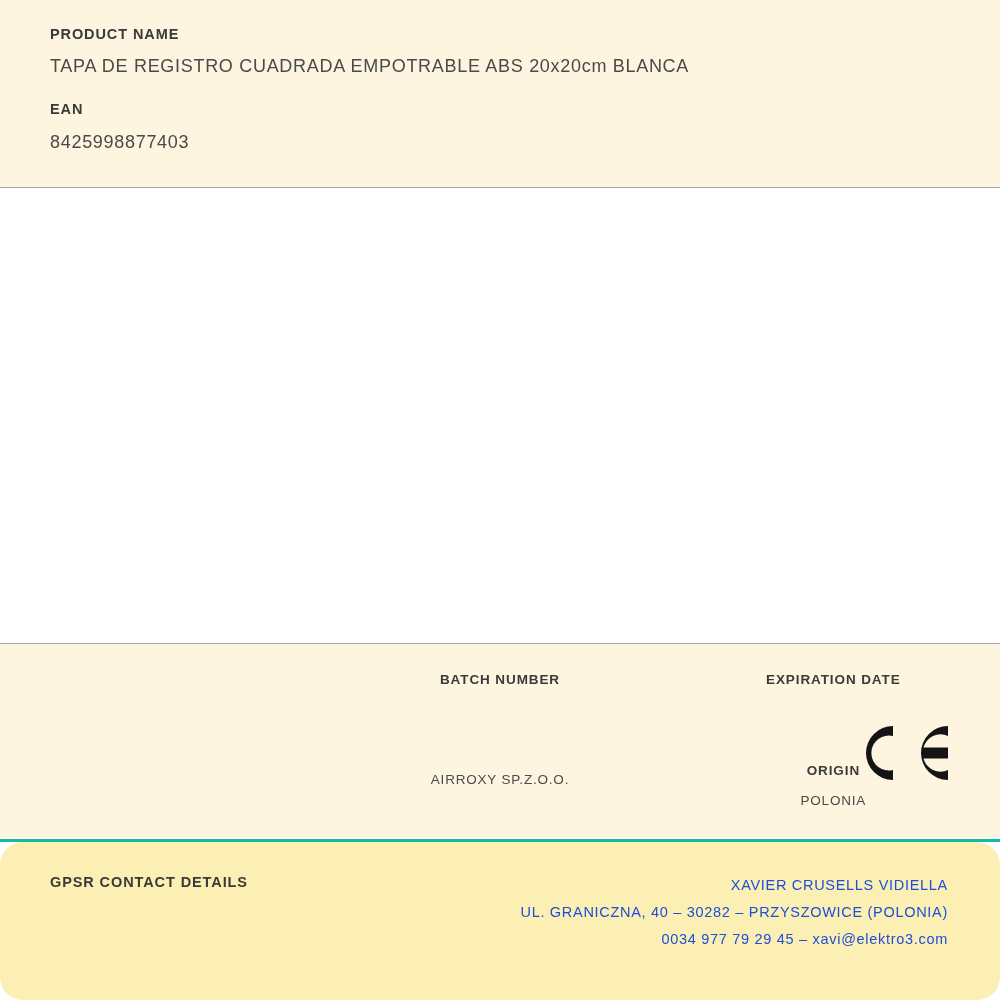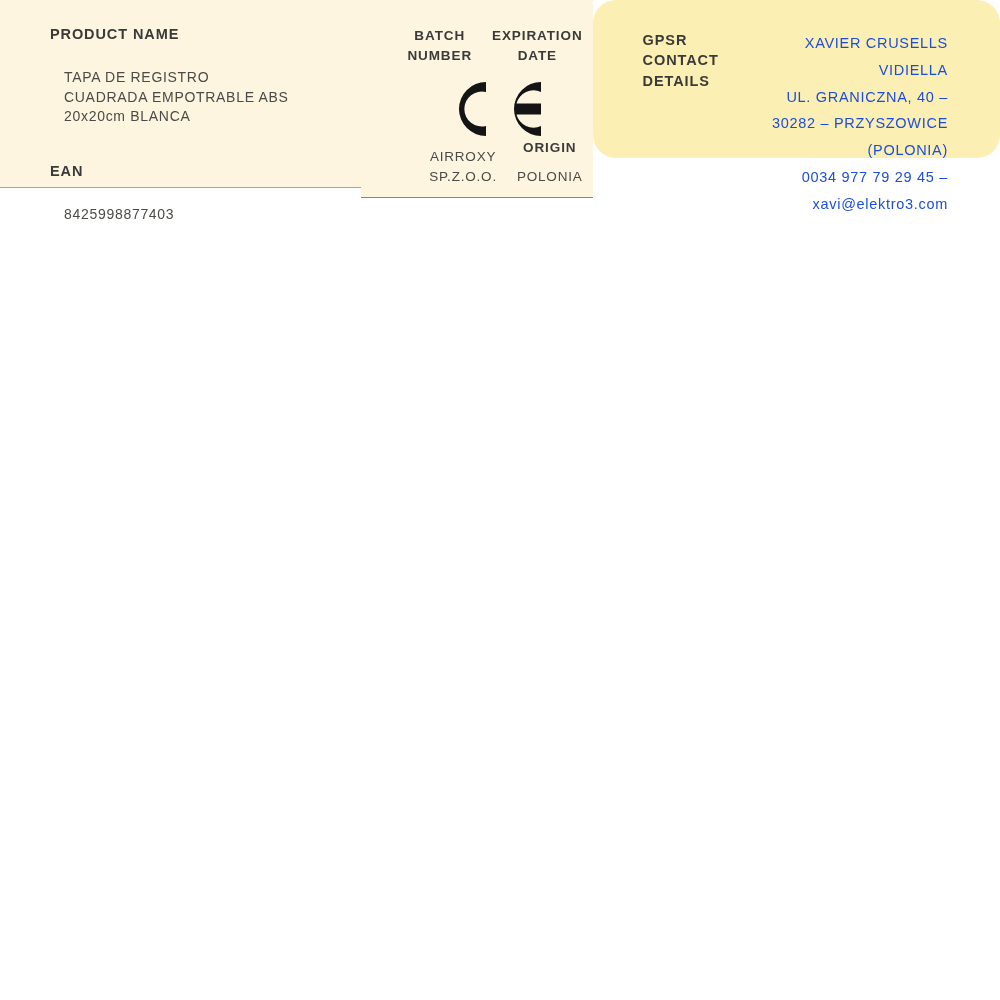--- a/index.html
+++ b/index.html
@@ -9,24 +9,24 @@
   body {
     width: 1000px;
     height: 1000px;
     font-family: "Liberation Sans", sans-serif;
     background: #ffffff;
     color: #3a3a38;
     overflow: hidden;
   }
   .sheet {
     width: 1000px;
-    height: 796px;
+    height: 1000px;
     position: relative;
     display: flex;
-    flex-direction: row;
+    flex-direction: column;
   }
 
   
   .top-block {
     background: #fdf5e0;
     height: 188px;
     box-sizing: border-box;
     padding: 24px 50px 0 50px;
     border-bottom: 1px solid #a8a79c;
     position: relative;
@@ -34,45 +34,45 @@
   .field-label {
     font-size: 14.5px;
     font-weight: bold;
     letter-spacing: 0.9px;
     color: #3a3a38;
     margin: 0;
     padding: 0;
     line-height: 1.4;
   }
   .field-value {
-    font-size: 14px;
+    font-size: 18px;
     font-weight: normal;
     letter-spacing: 0.7px;
     color: #4a4a46;
-    margin: 14px;
+    margin: 0;
     padding: 0;
     line-height: 1.4;
   }
   .gap-lg { height: 20px; }
   .gap-sm { height: 10px; }
 
   
   .media-area {
     background: #ffffff;
     flex: 1 1 auto;
     position: relative;
     border-bottom: 1px solid #a8a79c;
   }
 
   
   .details-block {
     background: #fdf5e0;
     height: 198px;
     box-sizing: border-box;
-    border-bottom: 1px solid #14b8a6;
+    border-bottom: 3px solid #14b8a6;
     position: relative;
     padding-top: 26px;
   }
   .details-grid {
     display: grid;
     grid-template-columns: 1fr 1fr 1fr;
     text-align: center;
   }
   .details-grid .col { padding: 0 10px; }
   .row-gap { height: 62px; }

